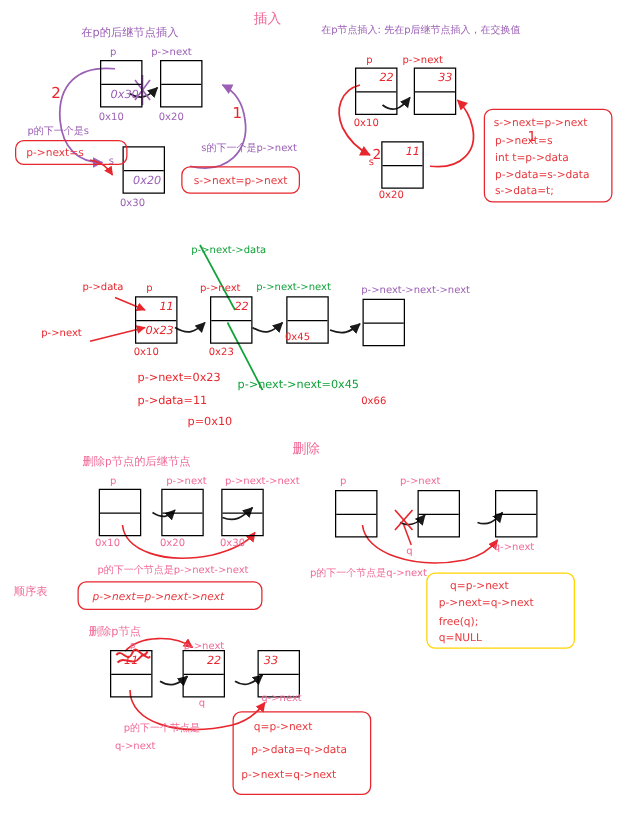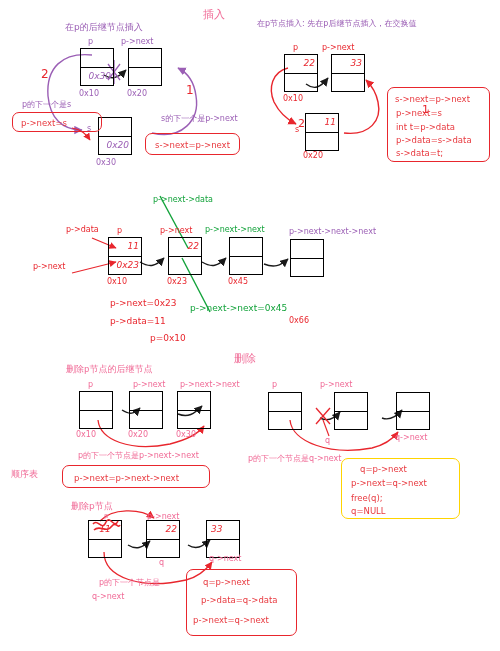--- a/index.html
+++ b/index.html
@@ -247,21 +247,21 @@
     <div class="cellv bottom red num"></div>
   </div>
   <div class="lbl red t8" style="left:167px; top:278px;">0x23</div>
 
   <div class="lbl green t8" style="left:205px; top:226px;">p-&gt;next-&gt;next</div>
   <div class="node" style="left:229px; top:237px;">
     <div class="divider"></div>
     <div class="cellv top red num"></div>
     <div class="cellv bottom red num"></div>
   </div>
-  <div class="lbl red t8" style="left:228px; top:278px;">0x45</div>
+  <div class="lbl red t8" style="left:228px; top:266px;">0x45</div>
 
   <div class="lbl purple t8" style="left:289px; top:228px;">p-&gt;next-&gt;next-&gt;next</div>
   <div class="node" style="left:290px; top:239px;">
     <div class="divider"></div>
     <div class="cellv top red num"></div>
     <div class="cellv bottom red num"></div>
   </div>
   <div class="lbl red t8" style="left:289px; top:281px;margin-top:36px;">0x66</div>
 
   <div class="lbl red t9" style="left:110px; top:299px;">p-&gt;next=0x23</div>
@@ -286,21 +286,21 @@
   <div class="lbl pink t8" style="left:128px; top:431px;">0x20</div>
 
   <div class="lbl pink t8" style="left:180px; top:381px;">p-&gt;next-&gt;next</div>
   <div class="node" style="left:177px; top:391px;">
     <div class="divider"></div>
   </div>
   <div class="lbl pink t8" style="left:176px; top:431px;">0x30</div>
 
   <div class="lbl pink t8" style="left:78px; top:452px;">p的下一个节点是p-&gt;next-&gt;next</div>
 
-  <div class="box" style="left:62px; top:465px; width:148px; height:23px;">
+  <div class="box" style="left:62px; top:465px; width:148px; height:23px;font-style:italic;">
     <div class="line" style="left:11px; top:7px;">p-&gt;next=p-&gt;next-&gt;next</div>
   </div>
 
   <div class="lbl pink t9" style="left:11px; top:470px;">顺序表</div>
 
   <div class="lbl pink t8" style="left:272px; top:381px;">p</div>
   <div class="node" style="left:268px; top:392px;">
     <div class="divider"></div>
   </div>
 

